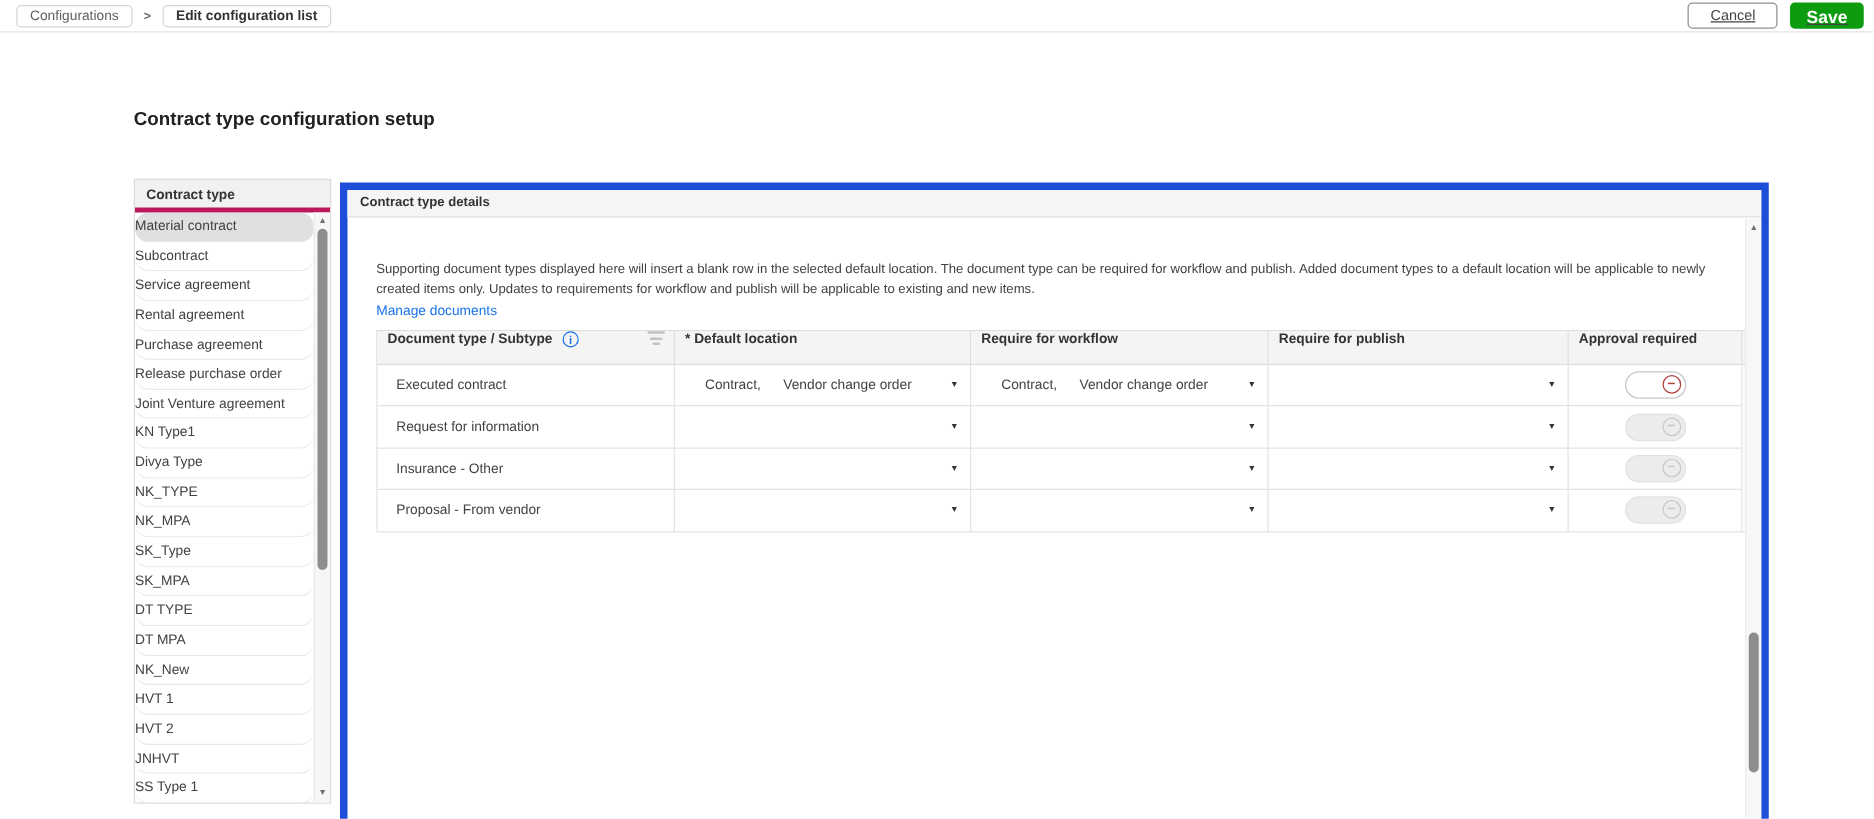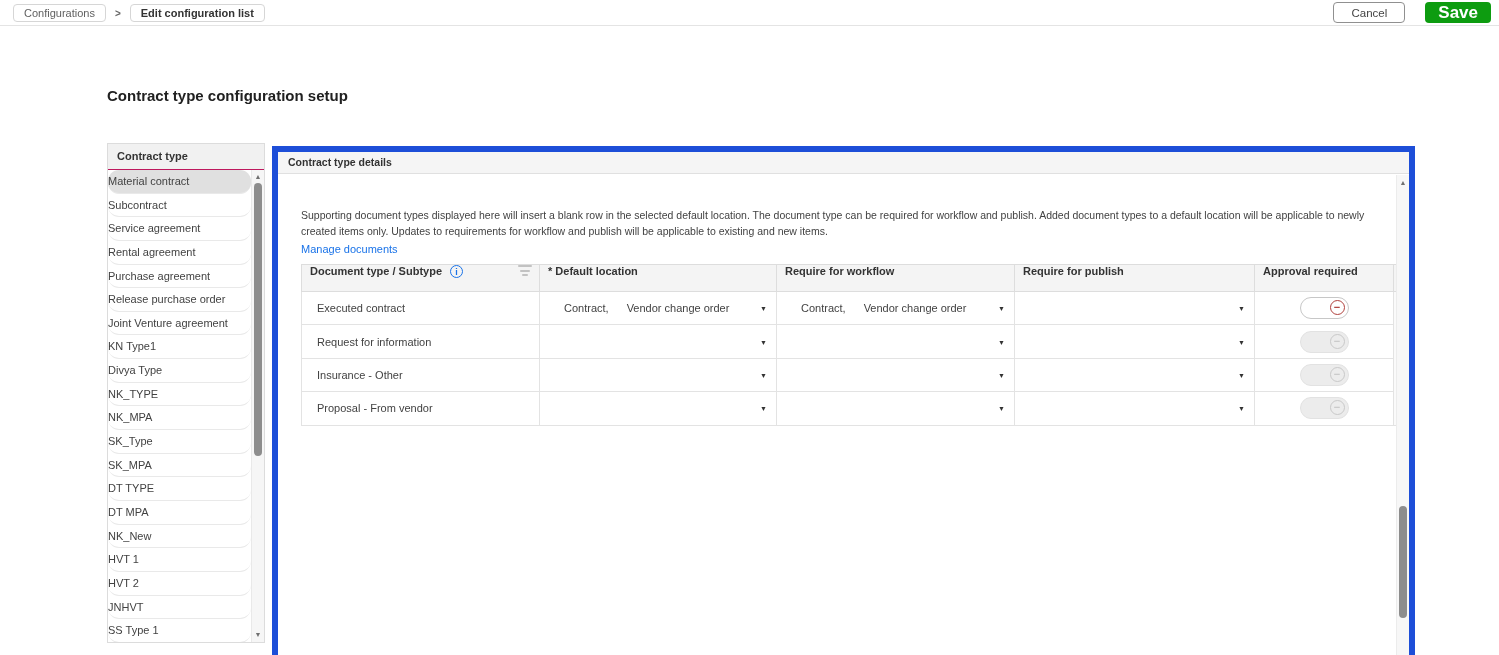--- a/index.html
+++ b/index.html
@@ -5,31 +5,31 @@
   * { margin:0; padding:0; box-sizing:border-box; }
   body { background:#fff; font-family:"Liberation Sans", sans-serif; color:#424242; }
   .screen { position:relative; width:1499px; height:655px; background:#fff; overflow:hidden; }
 
   
   .topbar { position:absolute; top:0; left:0; right:0; height:26px; background:#fff; border-bottom:1px solid #e4e4e4; }
   .breadcrumb { position:absolute; left:13px; top:0; height:26px; display:flex; align-items:center; gap:9px; }
   .crumb { border:1px solid #d6d6d6; border-radius:4px; background:#fff; padding:2px 10px; font-size:11px; color:#5f5f5f; font-family:inherit; cursor:pointer; }
   .crumb.current { font-weight:bold; color:#333; }
   .crumb-sep { font-size:10px; color:#666; font-weight:bold; }
-  .topbar-actions { position:absolute; right:8px; top:2px; display:flex; gap:20px; }
+  .topbar-actions { position:absolute; right:8px; top:2px; display:flex; gap:10px;text-decoration:underline; }
   .btn-cancel { height:21px; border:1px solid #909090; border-radius:4px; background:#fff; color:#444; font-size:11.5px; padding:0 17px; font-family:inherit; cursor:pointer; }
-  .btn-save { height:21px; border:none; border-radius:4px; background:#0d9c10; color:#fff; font-size:17px; font-weight:bold; padding:0 13px; font-family:inherit; cursor:pointer; }
+  .btn-save { height:21px; border:none; border-radius:4px; background:#0d9c10; color:#fff; font-size:14px; font-weight:bold; padding:0 13px; font-family:inherit; cursor:pointer; }
 
   
   .page-title { position:absolute; left:107px; top:87px; font-size:15px; font-weight:bold; color:#212121; }
   .page-subtitle { position:absolute; left:107px; top:113px; font-size:10.5px; color:#424242; }
 
   
   .sidebar { position:absolute; left:107px; top:143px; width:158px; height:500px; border:1px solid #dcdcdc; background:#fff; }
-  .sidebar-header { height:26px; line-height:25px; background:#f1f1f1; border-bottom:1px solid #be185d; font-size:11px; font-weight:bold; color:#333; padding-left:9px; }
+  .sidebar-header { height:26px; line-height:25px; background:#f1f1f1; border-bottom:4px solid #be185d; font-size:11px; font-weight:bold; color:#333; padding-left:9px; }
   .sidebar-list { position:absolute; top:26px; left:0; right:13px; bottom:0; overflow:hidden; }
   .sidebar-item { height:23.65px; line-height:23.65px; padding-left:0; font-size:11px; color:#424242; border-bottom:1px solid #e9e9e9; cursor:pointer; white-space:nowrap;border-radius:11px; }
   .sidebar-item.selected { background:#e0e0e0; }
   .vscroll { position:absolute; right:0; top:26px; bottom:0; width:13px; background:#f6f6f6; border-left:1px solid #e9e9e9; }
   .vscroll .arrow { position:absolute; left:0; width:100%; text-align:center; font-size:7px; color:#707070; line-height:10px; cursor:pointer; }
   .vscroll .arrow.up { top:2px; }
   .vscroll .arrow.down { bottom:2px; }
   .vscroll .thumb { position:absolute; left:2px; width:8px; background:#8d8d8d; border-radius:4px; cursor:grab; }
 
   

